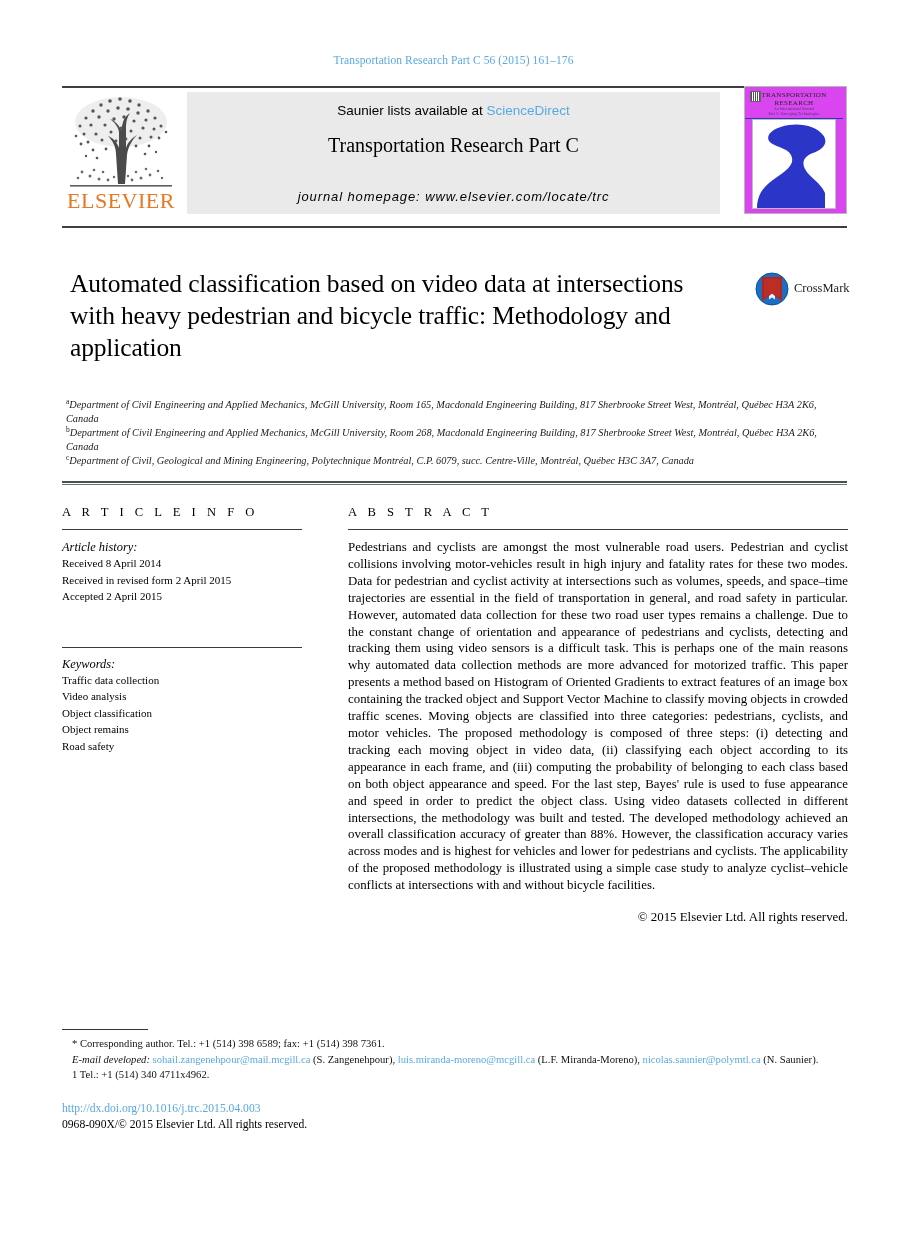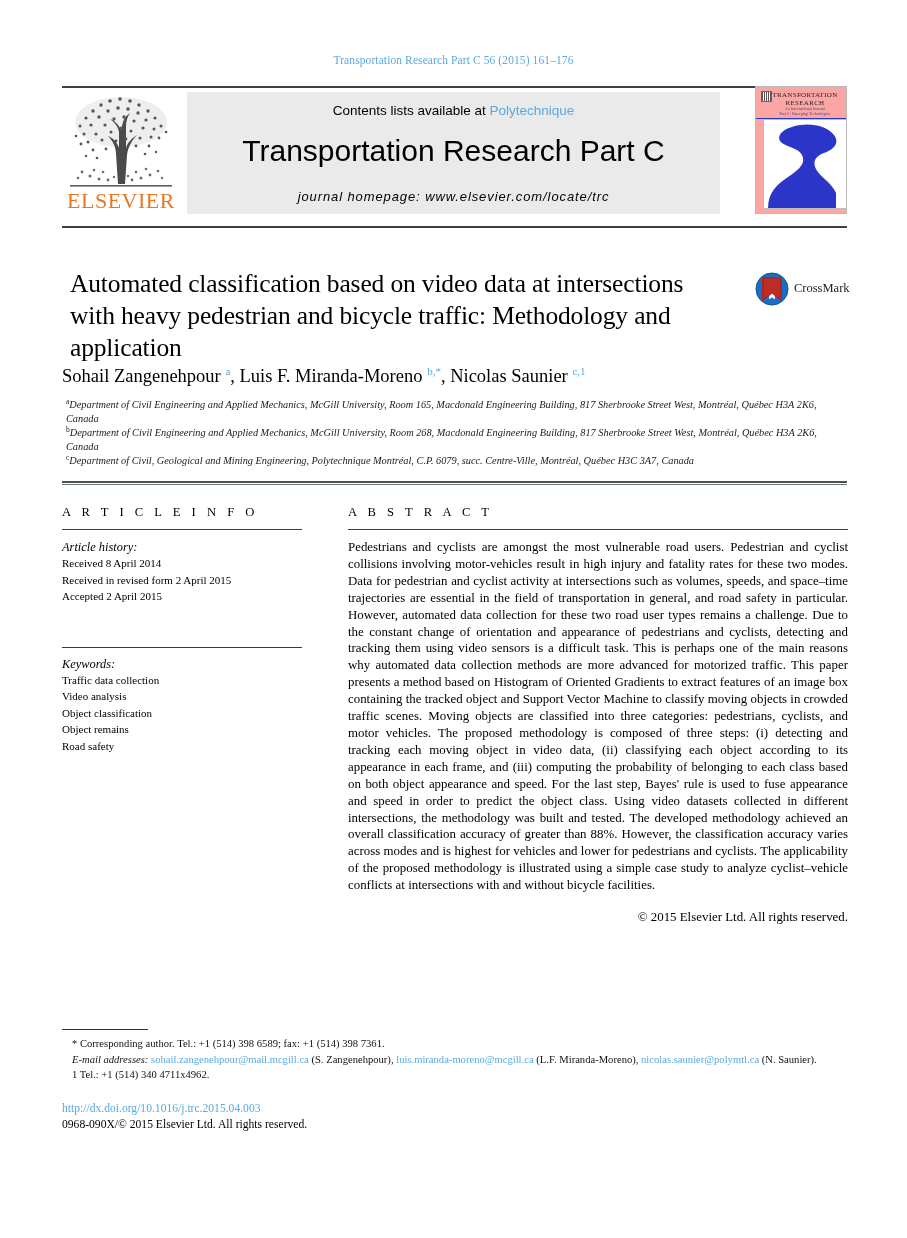--- a/index.html
+++ b/index.html
@@ -88,44 +88,44 @@
     color: #000;
   }
   .contents-line .sd {
     color: #5aa9e0;
   }
   .journal-title {
     position: absolute;
     top: 42px;
     left: 0; width: 533px;
     text-align: center;
-    font-family: Liberation Sans, sans-serif;
-    font-size: 30px;
+    font-family: Liberation Serif, serif;
+    font-size: 20px;
     color: #000;
   }
   .homepage-line {
     position: absolute;
     bottom: 10px;
     left: 0; width: 533px;
     text-align: center;
     font-family: "Liberation Sans", sans-serif;
     font-size: 13px;
     letter-spacing: .9px;
     color: #000;
     font-style: italic;
   }
   .cover-thumb {
     position: absolute;
     right: 0;
     top: 0;
-    width: 92px;
+    width: 103px;
     height: 128px;
     border: 1px solid #b8b8b8;
     box-sizing: border-box;
-    background: #fca5a5;
+    background: #d946ef;
     overflow: hidden;
   }
   .cover-head {
     position: absolute;
     left: 0; top: 4px; width: 98px;
     text-align: center;
   }
   .cover-head .ct1 {
     font-family: "Liberation Serif", serif;
     font-size: 7px;
@@ -433,21 +433,21 @@
           <circle cx="48" cy="85" r="1.2"></circle>
             <circle cx="62" cy="84" r="1.2"></circle>
         </g>
         <rect x="4" y="93" width="102" height="1.6" fill="#5f5f5f"></rect>
       </svg>
       <div class="elsevier-word">ELSEVIER</div>
     </div>
 
     <div class="journal-band">
       <div class="contents-line">
-        <span>Contents lists available at </span><span class="sd">Polytechnique</span>
+        <span>Saunier lists available at </span><span class="sd">ScienceDirect</span>
       </div>
       <div class="journal-title">Transportation Research Part C</div>
       <div class="homepage-line">journal homepage: www.elsevier.com/locate/trc</div>
     </div>
 
     <div class="cover-thumb">
       <div class="cover-seal"></div>
       <div class="cover-head">
         <span class="ct1">TRANSPORTATION</span>
         <span class="ct1">RESEARCH</span>
@@ -473,21 +473,20 @@
     <svg class="cm-badge" viewBox="0 0 34 34">
       <circle cx="17" cy="17" r="16" fill="#1a6fc4"></circle>
       <circle cx="17" cy="17" r="16" fill="none" stroke="#0d4f93" stroke-width="1"></circle>
       <path d="M7 5 L27 5 L27 29 L17 22 L7 29 Z" fill="#b5231f"></path>
       <path d="M9 6.5 L25 6.5 L25 26 L17 20.5 L9 26 Z" fill="#c0392b" opacity="0.55"></path>
       <path d="M14 24 L17 21.5 L20 24 L20 27.5 L17 25.5 L14 27.5 Z" fill="#ffffff" opacity="0.9"></path>
     </svg>
     <div class="cm-label">CrossMark</div>
   </div>
 
-  <div class="authors">Sohail Zangenehpour <sup>a</sup>, Luis F. Miranda-Moreno <sup>b,*</sup>, Nicolas Saunier <sup>c,1</sup></div>
 
   <div class="affils">
     <p><sup>a</sup><span>Department of Civil Engineering and Applied Mechanics, McGill University, Room 165, Macdonald Engineering Building, 817 Sherbrooke Street West, Montréal, Québec H3A 2K6, Canada</span></p>
     <p><sup>b</sup><span>Department of Civil Engineering and Applied Mechanics, McGill University, Room 268, Macdonald Engineering Building, 817 Sherbrooke Street West, Montréal, Québec H3A 2K6, Canada</span></p>
     <p><sup>c</sup><span>Department of Civil, Geological and Mining Engineering, Polytechnique Montréal, C.P. 6079, succ. Centre-Ville, Montréal, Québec H3C 3A7, Canada</span></p>
   </div>
 
   <div class="double-rule" style="top:481px;">
     <div class="dr-a"></div>
     <div class="dr-b"></div>
@@ -520,21 +519,21 @@
     <div class="sec-head">A B S T R A C T</div>
     <div class="thinline"></div>
     <div class="abstract-body">Pedestrians and cyclists are amongst the most vulnerable road users. Pedestrian and cyclist collisions involving motor-vehicles result in high injury and fatality rates for these two modes. Data for pedestrian and cyclist activity at intersections such as volumes, speeds, and space–time trajectories are essential in the field of transportation in general, and road safety in particular. However, automated data collection for these two road user types remains a challenge. Due to the constant change of orientation and appearance of pedestrians and cyclists, detecting and tracking them using video sensors is a difficult task. This is perhaps one of the main reasons why automated data collection methods are more advanced for motorized traffic. This paper presents a method based on Histogram of Oriented Gradients to extract features of an image box containing the tracked object and Support Vector Machine to classify moving objects in crowded traffic scenes. Moving objects are classified into three categories: pedestrians, cyclists, and motor vehicles. The proposed methodology is composed of three steps: (i) detecting and tracking each moving object in video data, (ii) classifying each object according to its appearance in each frame, and (iii) computing the probability of belonging to each class based on both object appearance and speed. For the last step, Bayes' rule is used to fuse appearance and speed in order to predict the object class. Using video datasets collected in different intersections, the methodology was built and tested. The developed methodology achieved an overall classification accuracy of greater than 88%. However, the classification accuracy varies across modes and is highest for vehicles and lower for pedestrians and cyclists. The applicability of the proposed methodology is illustrated using a simple case study to analyze cyclist–vehicle conflicts at intersections with and without bicycle facilities.</div>
     <div class="copyright">© 2015 Elsevier Ltd. All rights reserved.</div>
   </div>
 
   <div class="fn-rule"></div>
   <div class="footnotes">
     <p class="fn-indent">* Corresponding author. Tel.: +1 (514) 398 6589; fax: +1 (514) 398 7361.</p>
     <p class="fn-indent">
-      <span class="fn-ital">E-mail addresses:</span>
+      <span class="fn-ital">E-mail developed:</span>
       <span class="link">sohail.zangenehpour@mail.mcgill.ca</span>
       <span>(S. Zangenehpour),</span>
       <span class="link">luis.miranda-moreno@mcgill.ca</span>
       <span>(L.F. Miranda-Moreno),</span>
       <span class="link">nicolas.saunier@polymtl.ca</span>
       <span>(N. Saunier).</span>
     </p>
     <p class="fn-indent">1 Tel.: +1 (514) 340 4711x4962.</p>
   </div>
 

